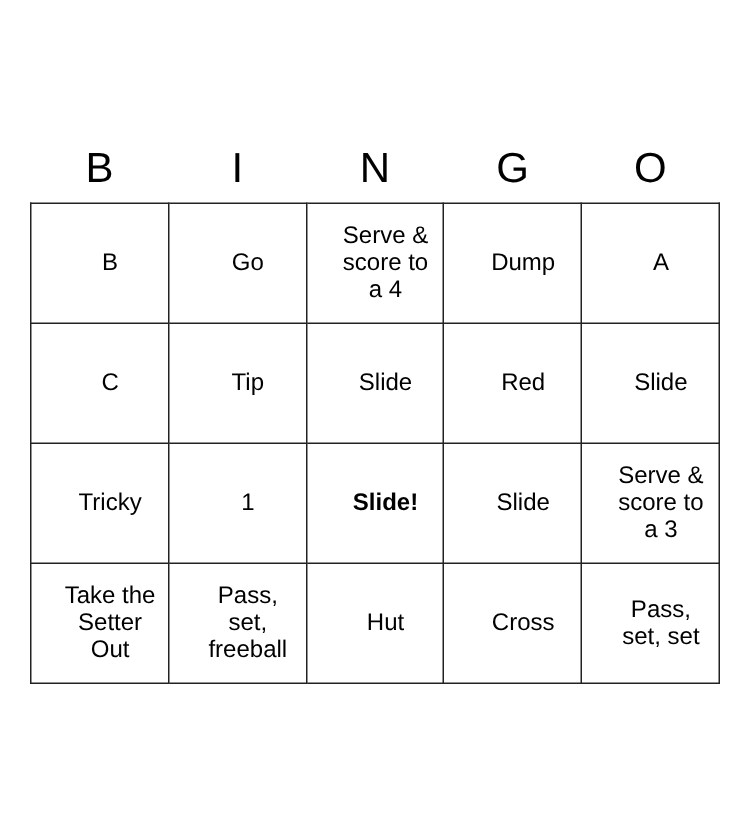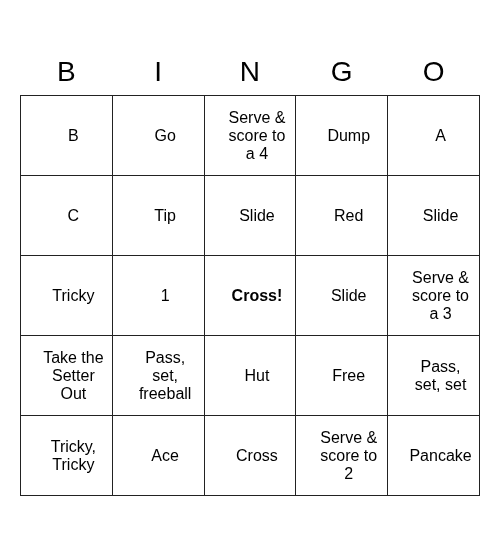--- a/index.html
+++ b/index.html
@@ -64,32 +64,25 @@
       <tr>
         <td>C</td>
         <td>Tip</td>
         <td>Slide</td>
         <td>Red</td>
         <td>Slide</td>
       </tr>
       <tr>
         <td>Tricky</td>
         <td>1</td>
-        <td class="free-cell"><b>Cross!</b></td>
+        <td class="free-cell"><b>Slide!</b></td>
         <td>Slide</td>
         <td>Serve &amp;<br>score to<br>a 3</td>
       </tr>
       <tr>
         <td>Take the<br>Setter<br>Out</td>
         <td>Pass,<br>set,<br>freeball</td>
         <td>Hut</td>
-        <td>Free</td>
+        <td>Cross</td>
         <td>Pass,<br>set, set</td>
-      </tr>
-      <tr>
-        <td>Tricky,<br>Tricky</td>
-        <td>Ace</td>
-        <td>Cross</td>
-        <td>Serve &amp;<br>score to<br>2</td>
-        <td>Pancake</td>
       </tr>
     </tbody>
 </table>
 
 </body></html>

